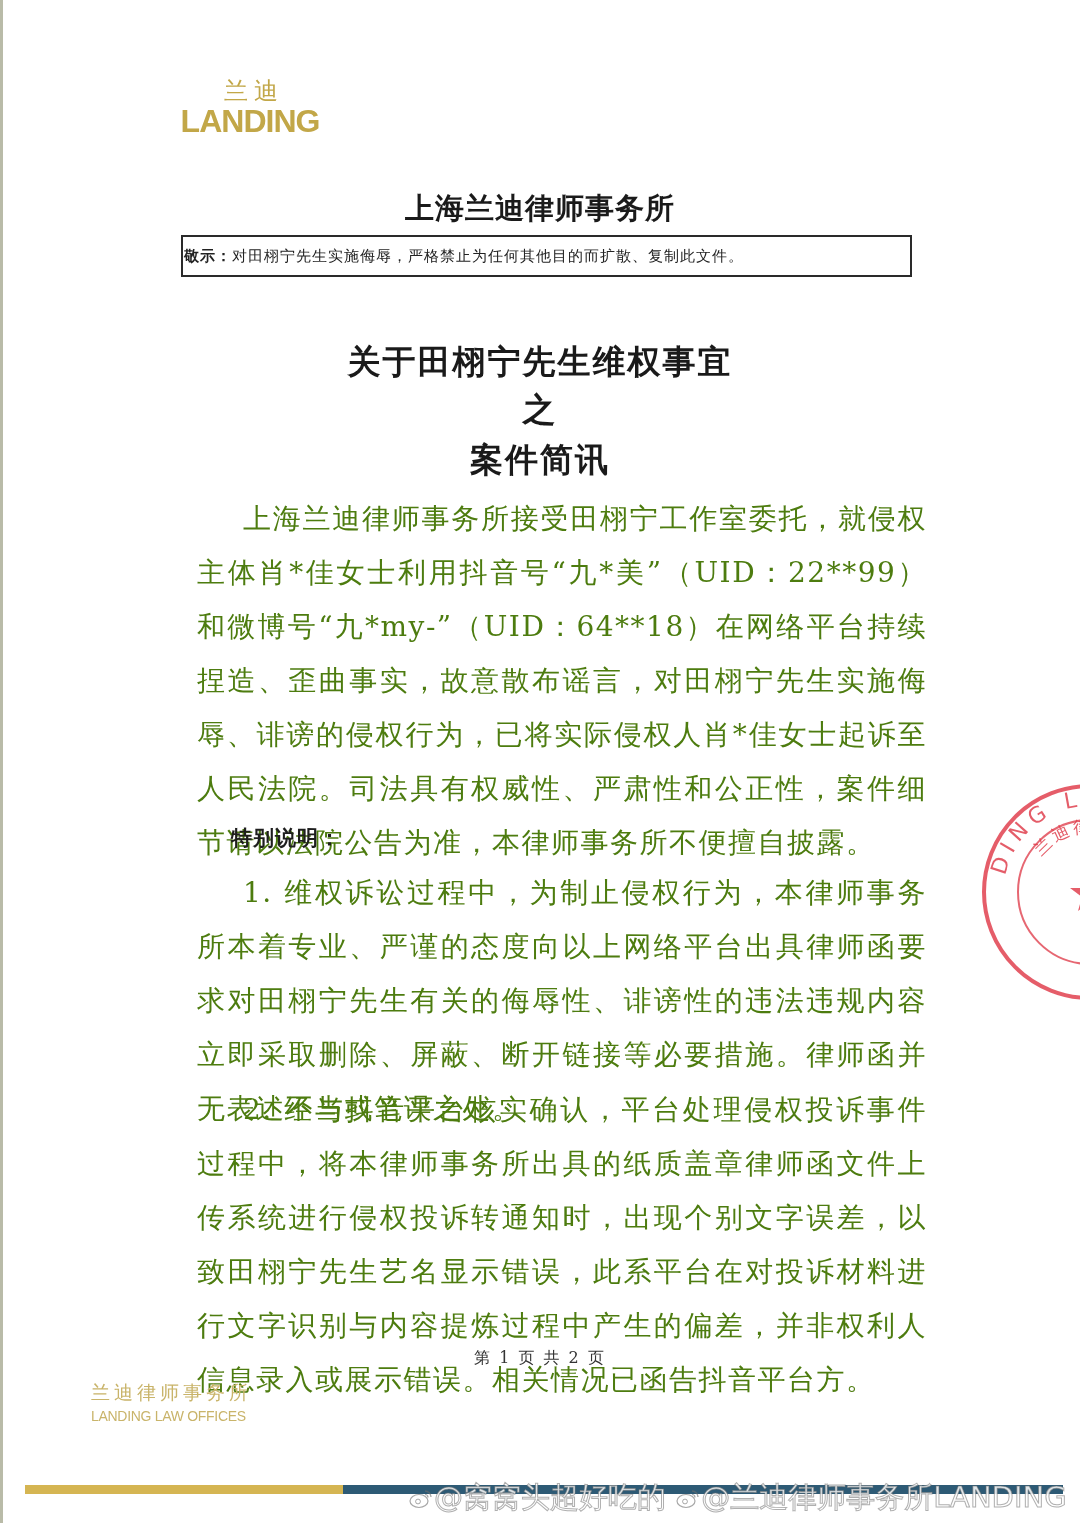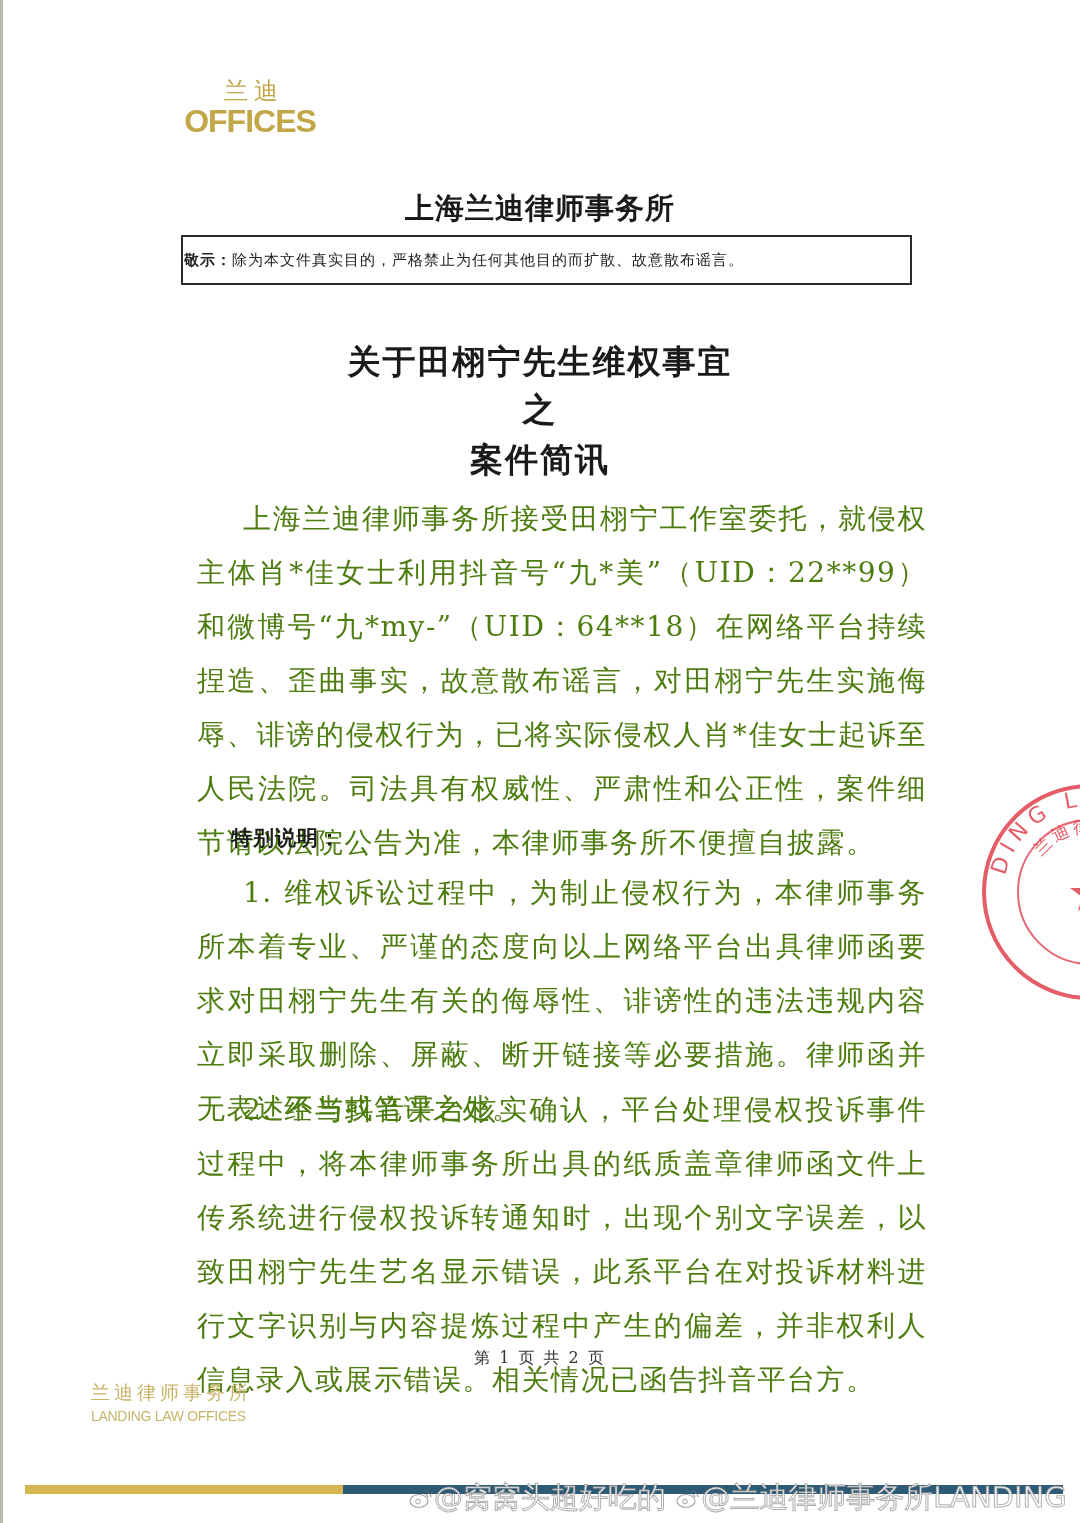--- a/index.html
+++ b/index.html
@@ -58,21 +58,21 @@
       letter-spacing: 1px;
       color: #1a1a1a;
     }
 
     
     .notice {
       position: absolute;
       left: 181px;
       top: 235px;
       width: 731px;
-      height: 50px;
+      height: 42px;
       border: 2px solid #2a2a2a;
       box-sizing: border-box;
       display: flex;
       align-items: center;
       padding-left: 1px;
       font-size: 15px;
       letter-spacing: 1px;
       color: #222;
     }
     .notice-label {
@@ -207,28 +207,28 @@
       width: 220px; height: 220px;
     }
   </style>
 </head>
 <body>
 
 <div class="page-edge"></div>
 
 <div class="logo">
   <div class="logo-cn">兰迪</div>
-  <div class="logo-en">OFFICES</div>
+  <div class="logo-en">LANDING</div>
 </div>
 
 <div class="firm-title">上海兰迪律师事务所</div>
 
 <div class="notice">
   <span class="notice-label">敬示：</span>
-  <span>除为本文件真实目的，严格禁止为任何其他目的而扩散、故意散布谣言。</span>
+  <span>对田栩宁先生实施侮辱，严格禁止为任何其他目的而扩散、复制此文件。</span>
 </div>
 
 <div class="doc-title l1">关于田栩宁先生维权事宜</div>
 <div class="doc-title l2">之</div>
 <div class="doc-title l3">案件简讯</div>
 
 <div class="body-text para-intro">上海兰迪律师事务所接受田栩宁工作室委托，就侵权主体肖*佳女士利用抖音号“九*美”（UID：22**99）和微博号“九*my-”（UID：64**18）在网络平台持续捏造、歪曲事实，故意散布谣言，对田栩宁先生实施侮辱、诽谤的侵权行为，已将实际侵权人肖*佳女士起诉至人民法院。司法具有权威性、严肃性和公正性，案件细节请以法院公告为准，本律师事务所不便擅自披露。</div>
 
 <div class="special-heading">特别说明：</div>
 

